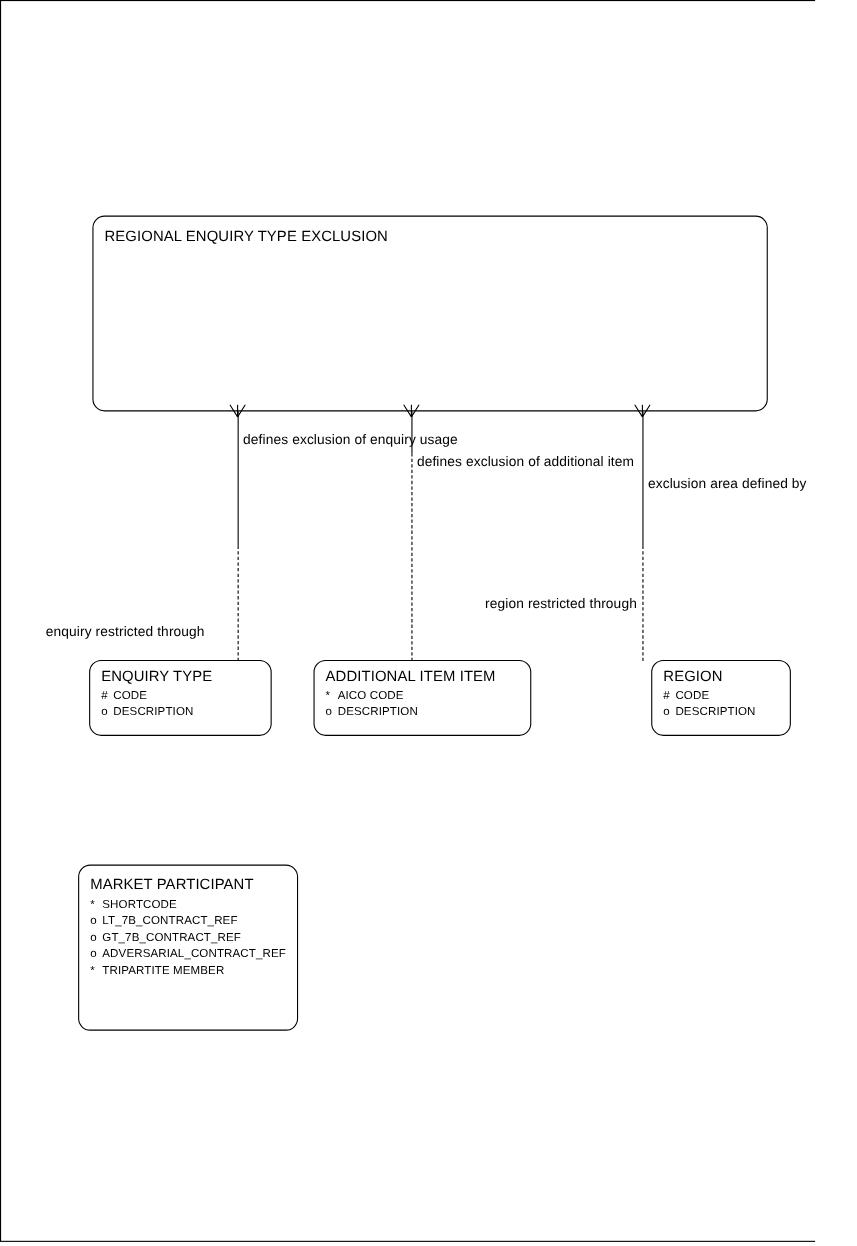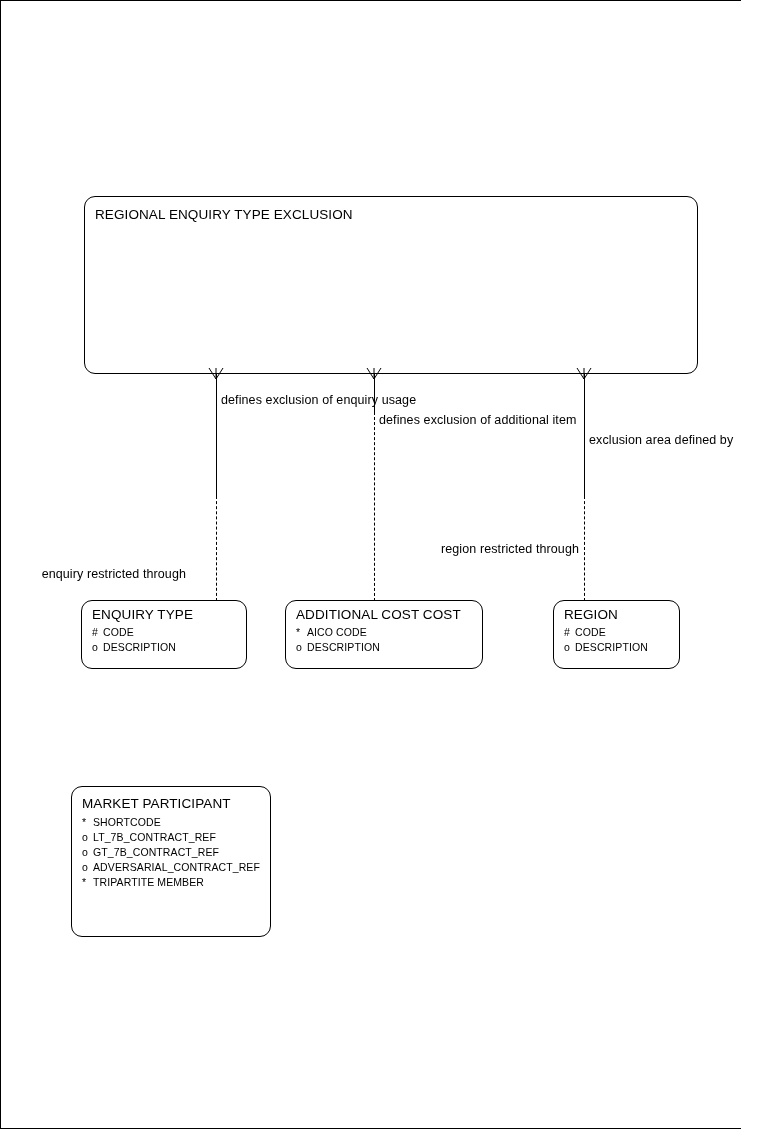--- a/index.html
+++ b/index.html
@@ -85,21 +85,21 @@
     width: 166px;
     height: 69px;
   }
   #entity-additional-item-cost {
     left: 285px;
     top: 600px;
     width: 198px;
     height: 69px;
   }
   #entity-region {
-    left: 553px;
+    left: 592px;
     top: 600px;
     width: 127px;
     height: 69px;
   }
   #entity-market-participant {
     left: 71px;
     top: 786px;
     width: 200px;
     height: 151px;
   }
@@ -205,21 +205,21 @@
       <div class="attr">
         <span class="mark">#</span><span>CODE</span>
       </div>
       <div class="attr">
         <span class="mark">o</span><span>DESCRIPTION</span>
       </div>
     </div>
   </div>
 
   <div class="entity" id="entity-additional-item-cost">
-    <div class="entity-title">ADDITIONAL COST COST</div>
+    <div class="entity-title">ADDITIONAL ITEM ITEM</div>
     <div class="attr-list">
       <div class="attr">
         <span class="mark">*</span><span>AICO CODE</span>
       </div>
       <div class="attr">
         <span class="mark">o</span><span>DESCRIPTION</span>
       </div>
     </div>
   </div>
 

